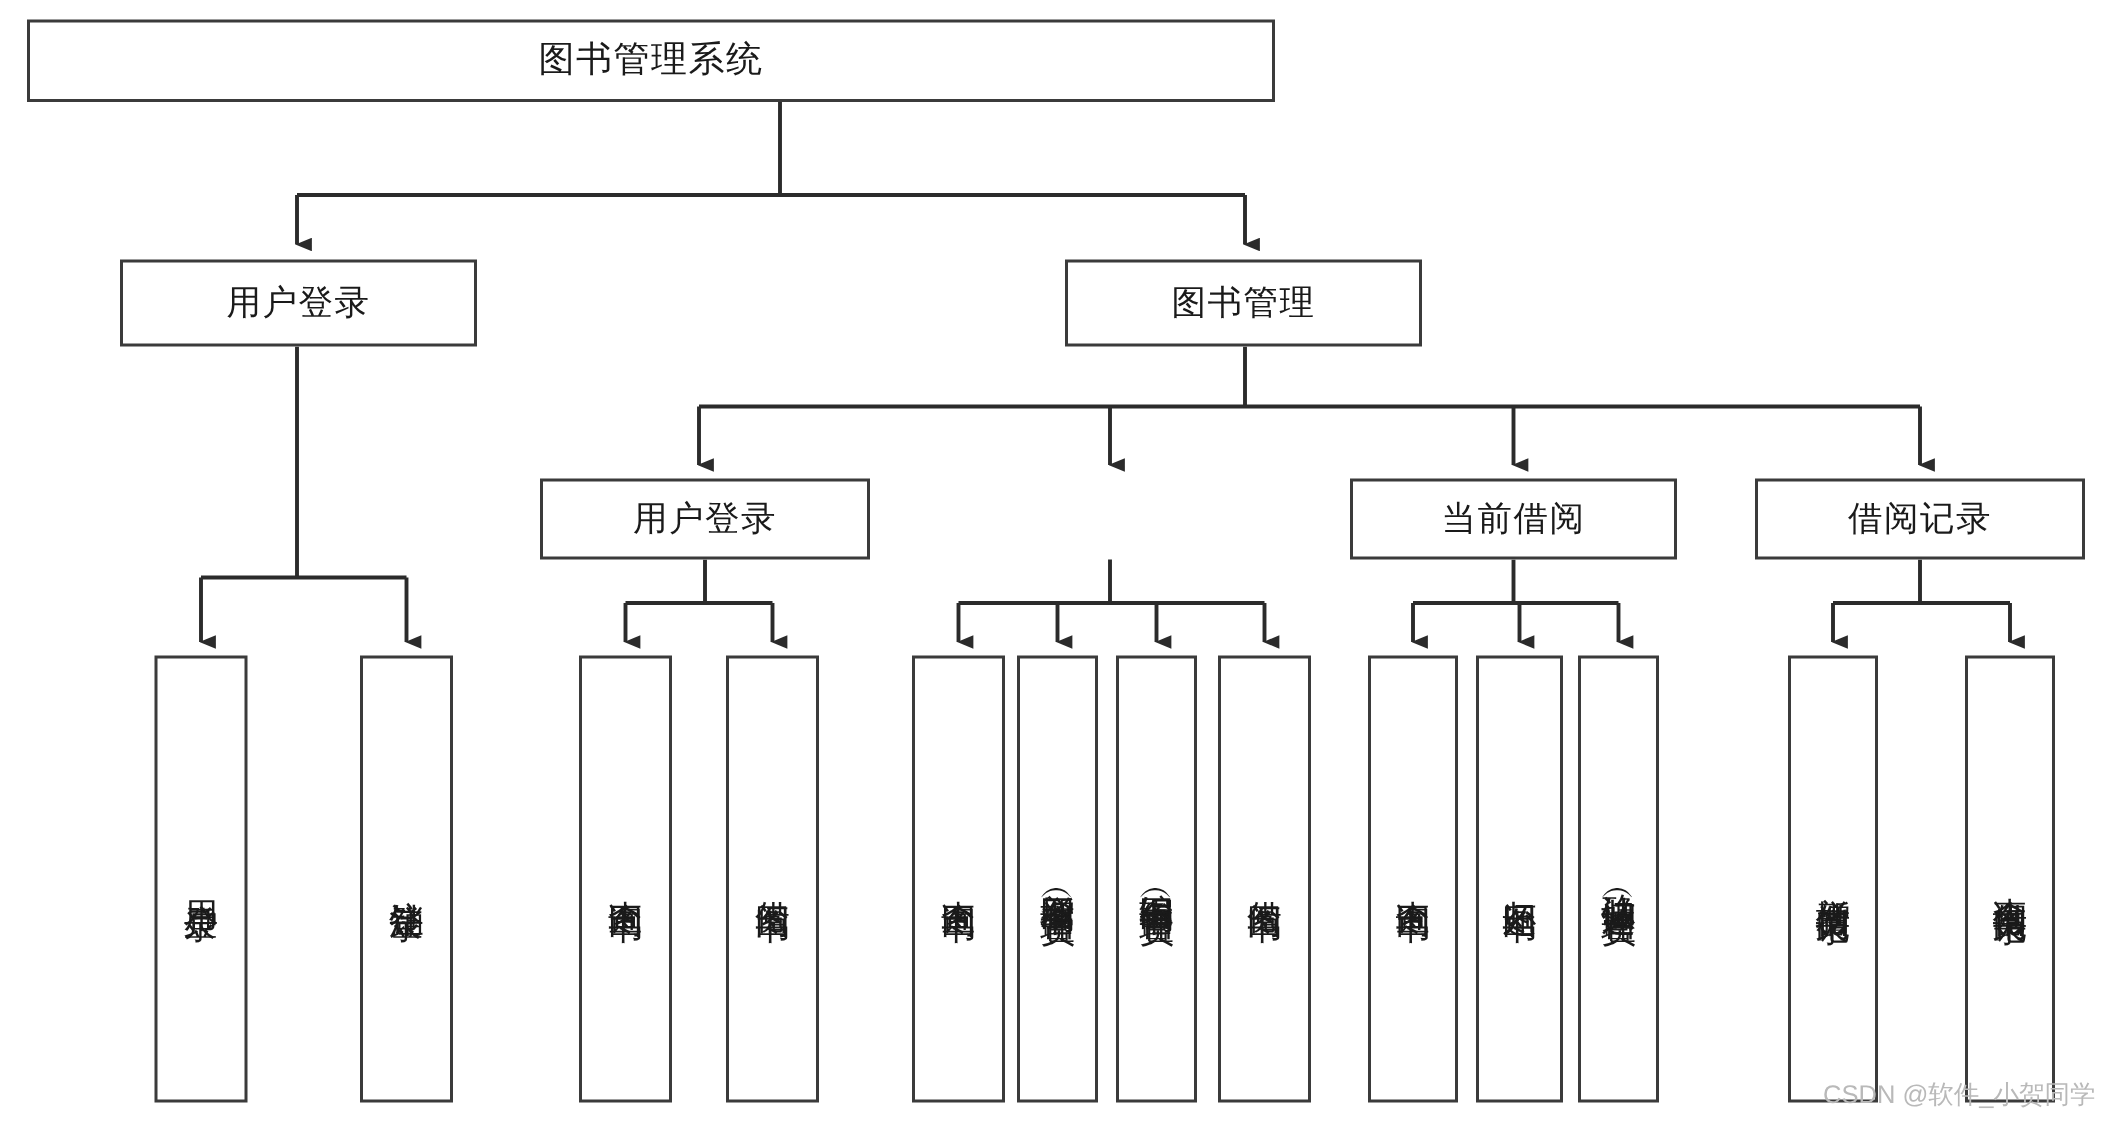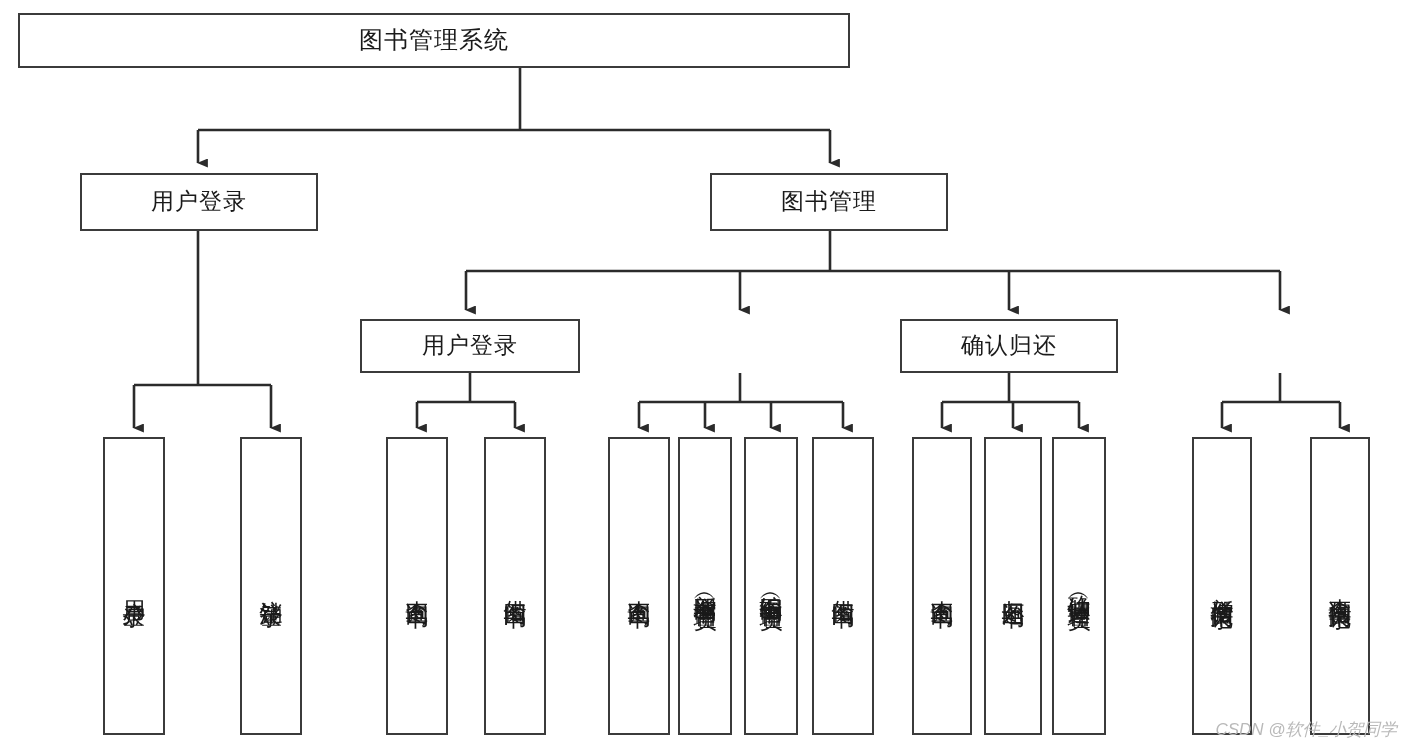--- a/index.html
+++ b/index.html
@@ -57,21 +57,20 @@
     font-size: 24px;
   }
   #watermark {
     position: absolute;
     right: 8px;
     bottom: 6px;
     font-size: 17px;
     color: #b9b9b9;
     white-space: nowrap;
     user-select: none;
-    font-style: italic;
   }
 </style>
 </head>
 <body>
 
 <div id="stage">
 
   <svg id="wires" viewBox="0 0 1405 747" xmlns="http://www.w3.org/2000/svg">
     <defs>
       <marker id="arrow" viewBox="0 0 10 12" refX="5" refY="11" markerWidth="9" markerHeight="11" orient="auto-start-reverse" markerUnits="userSpaceOnUse">
@@ -132,21 +131,24 @@
     <span>用户登录</span>
   </div>
   <div class="node horiz" style="left:710px; top:173px; width:238px; height:58px;justify-content:center;">
     <span>图书管理</span>
   </div>
 
   <div class="node horiz" style="left:360px; top:319px; width:220px; height:54px;">
     <span>用户登录</span>
   </div>
   <div class="node horiz" style="left:900px; top:319px; width:218px; height:54px;">
-    <span>确认归还</span>
+    <span>当前借阅</span>
+  </div>
+  <div class="node horiz" style="left:1170px; top:319px; width:220px; height:54px;">
+    <span>借阅记录</span>
   </div>
 
   <div class="node vert" style="left:103px; top:437px; width:62px; height:298px;">
     <span class="vtext">用户登录</span>
   </div>
   <div class="node vert" style="left:240px; top:437px; width:62px; height:298px;">
     <span class="vtext">注销登录</span>
   </div>
   <div class="node vert" style="left:386px; top:437px; width:62px; height:298px;">
     <span class="vtext">查询图书</span>

